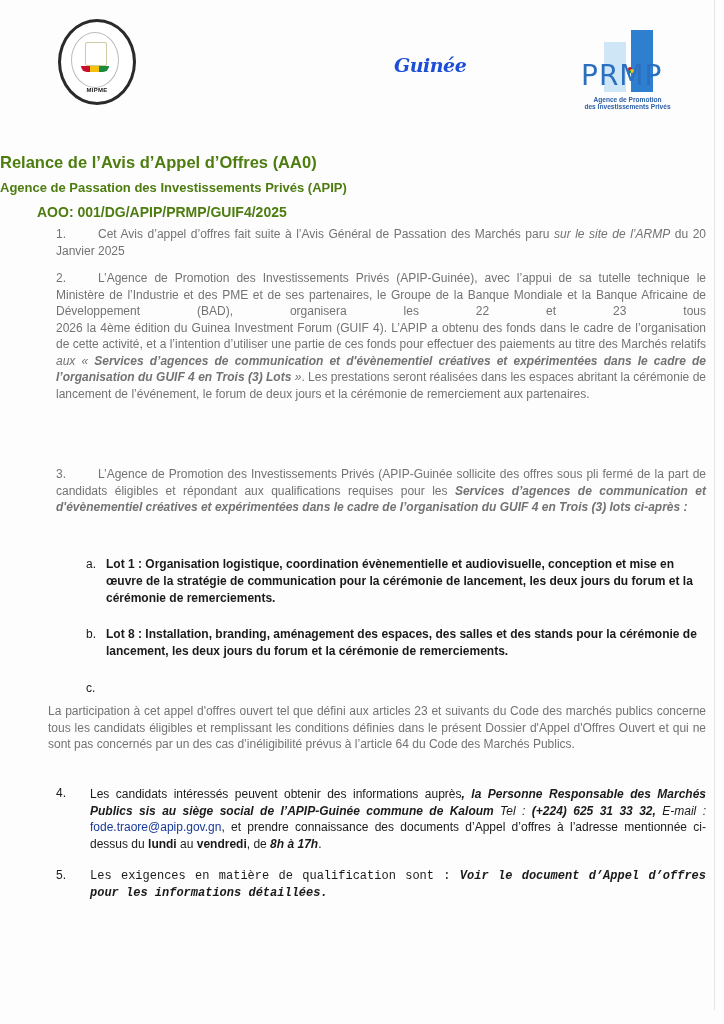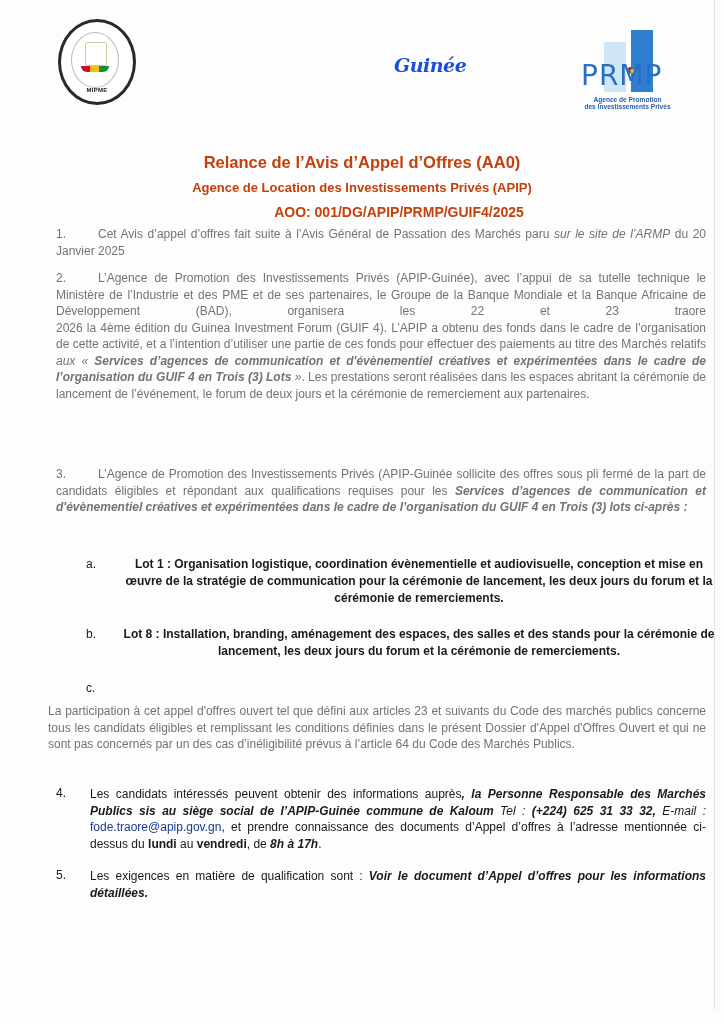--- a/index.html
+++ b/index.html
@@ -28,35 +28,35 @@
     .guinee { position: absolute; left: 394px; top: 54px; font-family: "DejaVu Serif", serif; font-style: italic; font-weight: bold; font-size: 19px; color: #1d4ed8; letter-spacing: -0.5px; }
 
     
     .apip { position: absolute; left: 575px; top: 25px; width: 105px; height: 90px; }
     .apip-bar1 { position: absolute; left: 29px; top: 17px; width: 22px; height: 50px; background: #cfe6f6; }
     .apip-bar2 { position: absolute; left: 56px; top: 5px; width: 22px; height: 62px; background: #2e7fd0; }
     .apip-text { position: absolute; left: 6px; top: 34px; font-size: 28px; color: #2a6fc0; letter-spacing: 1px; font-family: "DejaVu Sans", sans-serif; }
     .apip-sub { position: absolute; left: 0; top: 71px; width: 105px; text-align: center; font-size: 6.6px; font-weight: bold; color: #2a5fa8; line-height: 7px; }
     .apip-dot { position: absolute; left: 52px; top: 45px; width: 4px; height: 4px; border-radius: 50%; background: #1b8a3a; box-shadow: 3px -1px 0 #f4c20d, 1px -3px 0 #c8102e; }
 
-    .heading { position: absolute; left: 0; width: 724px; text-align: center; font-weight: bold; color: #c2410c; }
+    .heading { position: absolute; left: 0; width: 724px; font-weight: bold; color: #4d7c0f; }
     .h1 { top: 153px; font-size: 16.5px; }
     .h2 { top: 180px; font-size: 13px; }
     .h3 { top: 204px; font-size: 14px; margin-left: 37px; }
 
     .para { position: absolute; left: 56px; width: 650px; font-size: 12px; line-height: 16.5px; text-align: justify; color: #737373; }
     .num { display: inline-block; width: 36px; }
     .hang { position: absolute; left: 56px; width: 30px; font-size: 12px; }
     .hang-body { position: absolute; left: 90px; width: 616px; font-size: 12px; line-height: 16.5px; text-align: justify; }
     .bi { font-weight: bold; font-style: italic; }
     .it { font-style: italic; }
     .b { font-weight: bold; }
     .lot { position: absolute; left: 86px; width: 620px; font-size: 12px; line-height: 17px; }
     .lot-letter { position: absolute; left: 0; top: 0; width: 20px; }
-    .lot-body { position: absolute; left: 34px; width: 598px; text-align: center; }
+    .lot-body { position: absolute; left: 20px; width: 598px; text-align: left; }
     .email { color: #1a3a9a; }
     .justify-last { text-align-last: justify; }
   </style>
 </head>
 <body>
 
 <div class="page-edge"></div>
 
 <div class="header-logos">
   <div class="seal">
@@ -76,31 +76,31 @@
     <div class="apip-dot"></div>
     <div class="apip-text">PRMP</div>
     <div class="apip-sub">
       <div>Agence de Promotion</div>
       <div>des Investissements Privés</div>
     </div>
   </div>
 </div>
 
 <div class="heading h1">Relance de l’Avis d’Appel d’Offres (AA0)</div>
-<div class="heading h2">Agence de Location des Investissements Privés (APIP)</div>
+<div class="heading h2">Agence de Passation des Investissements Privés (APIP)</div>
 <div class="heading h3">AOO: 001/DG/APIP/PRMP/GUIF4/2025</div>
 
 <div class="para" style="top:226px; left:56px; width:650px;">
   <span class="num" style="width:42px;">1.</span><span>Cet Avis d’appel d’offres fait suite à l’Avis Général de Passation des Marchés paru </span><span class="it">sur le site de l’ARMP</span><span> du 20 Janvier 2025</span>
 </div>
 
 <div class="para" style="top:270px;">
   <div class="justify-last">
     <span class="num" style="width:42px;">2.</span><span>L’Agence de Promotion des Investissements Privés (APIP-Guinée), avec l’appui de sa tutelle technique le Ministère de l’Industrie et des PME et de ses partenaires, le Groupe de la Banque Mondiale et la Banque Africaine de Développement (BAD), organisera les 22 et 23</span>
-    <span>traore</span>
+    <span>tous</span>
   </div>
   <div>
     <span>2026 la 4ème édition du Guinea Investment Forum (GUIF 4). L’APIP a obtenu des fonds dans le cadre de l’organisation de cette activité, et a l’intention d’utiliser une partie de ces fonds pour effectuer des paiements au titre des Marchés relatifs </span><span class="it">aux « </span><span class="bi">Services d’agences de communication et d'évènementiel créatives et expérimentées dans le cadre de l’organisation du GUIF 4 en Trois (3) Lots</span><span class="it"> »</span><span>. Les prestations seront réalisées dans les espaces abritant la cérémonie de lancement de l’événement, le forum de deux jours et la cérémonie de remerciement aux partenaires.</span>
   </div>
 </div>
 
 <div class="para" style="top:466px;">
   <span class="num" style="width:42px;">3.</span><span>L’Agence de Promotion des Investissements Privés (APIP-Guinée sollicite des offres sous pli fermé de la part de candidats éligibles et répondant aux qualifications requises pour les </span><span class="bi">Services d’agences de communication et d'évènementiel créatives et expérimentées dans le cadre de l’organisation du GUIF 4 en Trois (3) lots ci-après :</span>
 </div>
 
@@ -117,15 +117,15 @@
 </div>
 
 <div class="para" style="top:703px; left:48px; width:658px;">La participation à cet appel d'offres ouvert tel que défini aux articles 23 et suivants du Code des marchés publics concerne tous les candidats éligibles et remplissant les conditions définies dans le présent Dossier d'Appel d'Offres Ouvert et qui ne sont pas concernés par un des cas d’inéligibilité prévus à l’article 64 du Code des Marchés Publics.</div>
 
 <div class="hang" style="top:786px;">4.</div>
 <div class="hang-body" style="top:786px;">
   <span>Les candidats intéressés peuvent obtenir des informations auprès</span><span class="bi">, la Personne Responsable des Marchés Publics sis au siège social de l’APIP-Guinée commune de Kaloum</span><span class="it"> Tel : </span><span class="bi">(+224) 625 31 33 32,</span><span class="it"> E-mail : </span><span class="email">fode.traore@apip.gov.gn</span><span>, et prendre connaissance des documents d’Appel d’offres à l’adresse mentionnée ci-dessus du </span><span class="b">lundi</span><span> au </span><span class="b">vendredi</span><span>, de </span><span class="bi">8h à 17h</span><span>.</span>
 </div>
 
 <div class="hang" style="top:868px;">5.</div>
-<div class="hang-body" style="top:868px;">
+<div class="hang-body" style="top:868px;font-family:Liberation Mono, monospace;">
   <span>Les exigences en matière de qualification sont : </span><span class="bi">Voir le document d’Appel d’offres pour les informations détaillées.</span>
 </div>
 
 </body></html>

